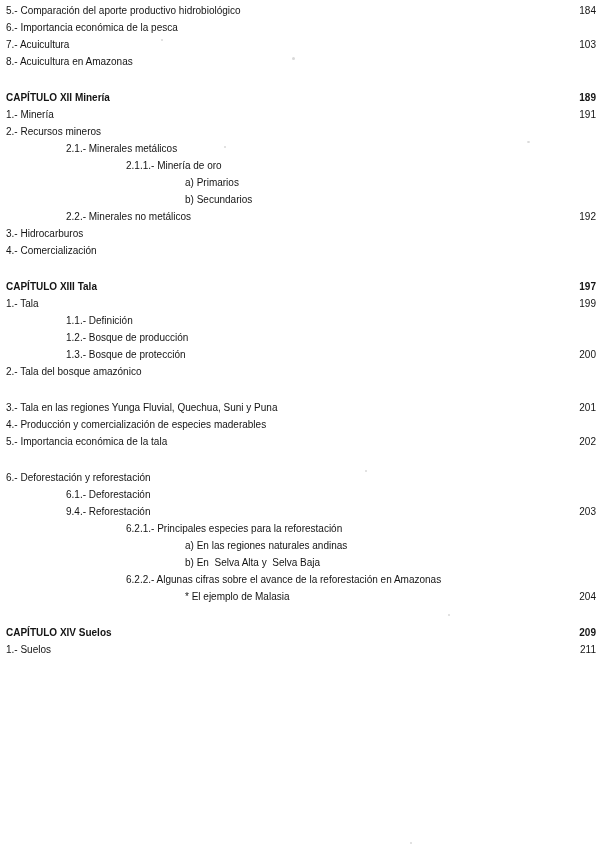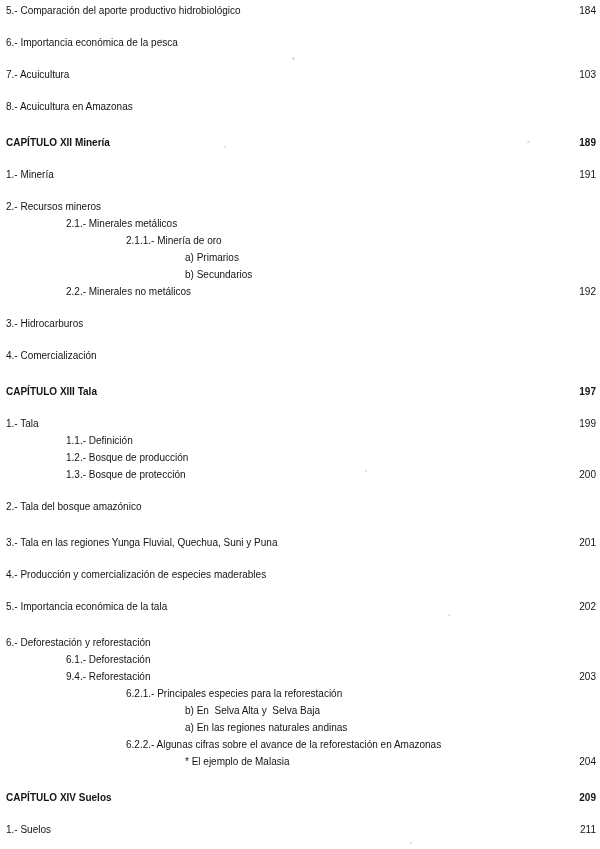--- a/index.html
+++ b/index.html
@@ -18,21 +18,21 @@
     -webkit-font-smoothing:antialiased;
   }
   .row{position:relative;height:17px;}
   .lbl{position:absolute;top:0;white-space:pre;}
   .ind0{left:6px}
   .ind1{left:66px}
   .ind2{left:126px}
   .ind3{left:185px}
   .pg{position:absolute;right:4px;top:0;text-align:left;}
   .ch{font-weight:700;}
-  .g16{margin-top:15px}
+  .g16{margin-top:0}
   .g19{margin-top:19px}
   .speck{position:absolute;border-radius:50%;background:#b9b9b9;opacity:.55;}
 </style>
 </head>
 <body>
 
 <div class="page">
 
   <div class="row">
     <span class="lbl ind0">5.- Comparación del aporte productivo hidrobiológico</span>
@@ -147,25 +147,25 @@
   <div class="row">
     <span class="lbl ind1">9.4.- Reforestación</span>
     <span class="pg">203</span>
   </div>
 
   <div class="row">
     <span class="lbl ind2">6.2.1.- Principales especies para la reforestación</span>
   </div>
 
   <div class="row">
-    <span class="lbl ind3">b) En  Selva Alta y  Selva Baja</span>
+    <span class="lbl ind3">a) En las regiones naturales andinas</span>
   </div>
 
   <div class="row">
-    <span class="lbl ind3">a) En las regiones naturales andinas</span>
+    <span class="lbl ind3">b) En  Selva Alta y  Selva Baja</span>
   </div>
 
   <div class="row">
     <span class="lbl ind2">6.2.2.- Algunas cifras sobre el avance de la reforestación en Amazonas</span>
   </div>
 
   <div class="row">
     <span class="lbl ind3">* El ejemplo de Malasia</span>
     <span class="pg">204</span>
   </div>

